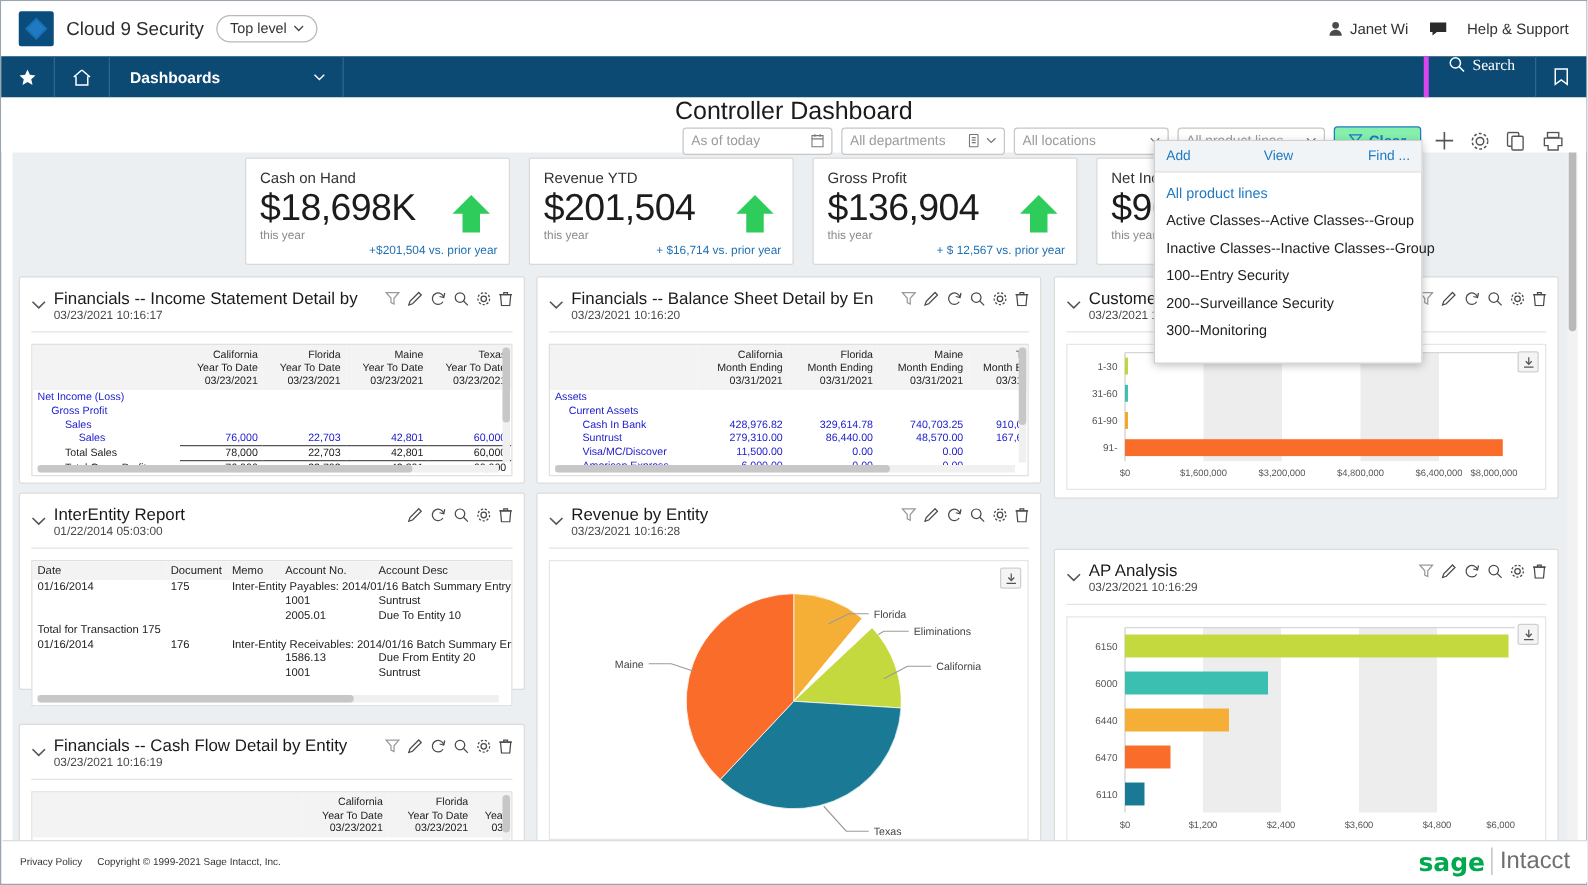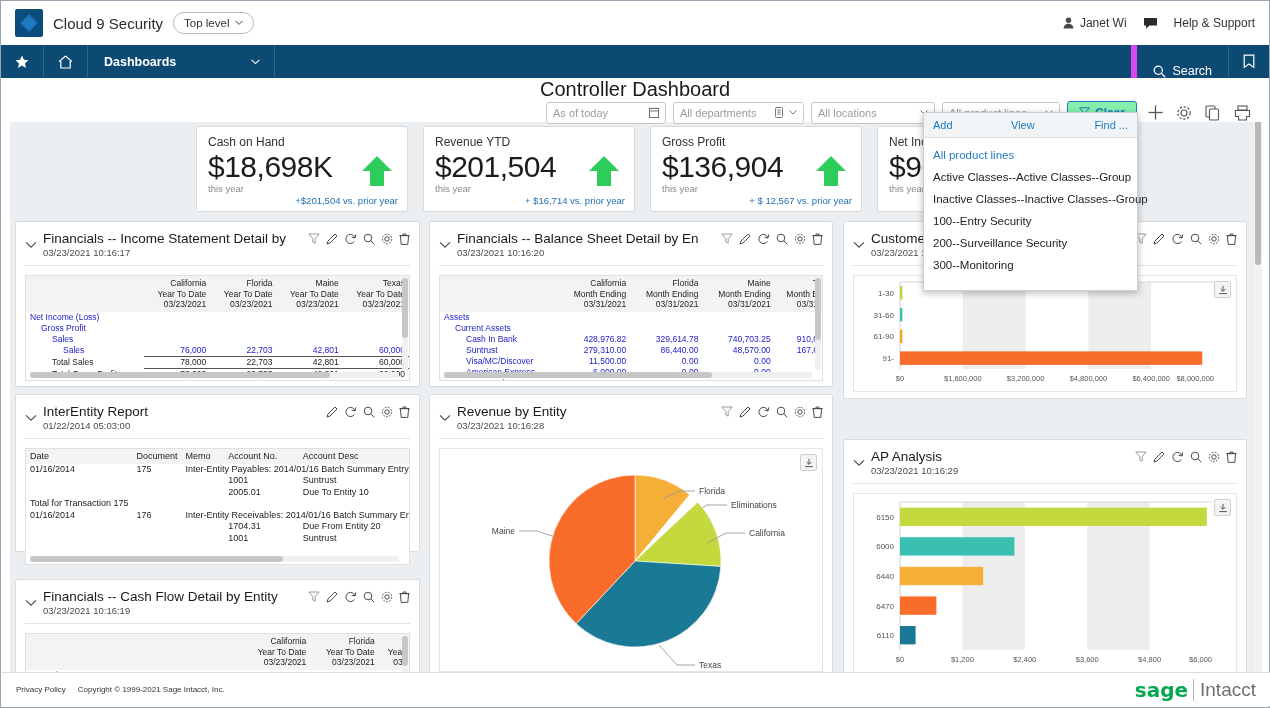--- a/index.html
+++ b/index.html
@@ -21,21 +21,21 @@
   }
   .brand-right { margin-left:auto; display:flex; align-items:center; gap:16px; font-size:12px; color:#333; }
   .brand-right .ico { display:inline-flex; align-items:center; }
   .user-chip { display:flex; align-items:center; gap:6px; cursor:pointer; }
 
   
   .navbar { height:33px; background:#0d4a73; display:flex; align-items:stretch; color:#fff; }
   .nav-cell { display:flex; align-items:center; justify-content:center; padding:0 14px; border-right:1px solid #2b6791; cursor:pointer; }
   .nav-cell.dash { width:187px; justify-content:space-between; font-size:12.5px; font-weight:bold; padding:0 14px 0 16px; }
   .nav-spacer { flex:1; }
-  .nav-search { display:flex; align-items:flex-end; gap:6px; padding:0 16px; font-size:12.5px; border-left:6px solid #d946ef; cursor:pointer;}
+  .nav-search { display:flex; align-items:flex-start; gap:6px; padding:0 16px; font-size:12.5px; border-left:4px solid #d946ef; cursor:pointer;font-family:Liberation Serif, serif;}
   .nav-book { display:flex; align-items:center; padding:0 14px; border-left:1px solid #2b6791; cursor:pointer;}
 
   
   .pagehead { height:44px; background:#fff; display:flex; align-items:center; padding:0 16px; position:relative; z-index:40;flex-direction:column;}
   .page-title { font-size:20px; color:#1a1a1a; font-weight:normal; }
   .filters { margin-left:auto; display:flex; align-items:center; gap:7px; }
   .fld { height:22px; border:1px solid #c6c6c6; border-radius:3px; background:#fff; display:flex; align-items:center; padding:0 6px; font-size:11px; color:#9b9b9b; cursor:pointer;}
   .fld .txt { white-space:nowrap; overflow:hidden; }
   .fld .sp { flex:1; min-width:6px; }
   .fld-date { width:120px; }
@@ -101,21 +101,21 @@
   .menu-head .m2 { flex:1; }
   .menu-head .m3 { margin-left:auto; }
   .menu-body { padding:6px 0 14px 0; }
   .menu-item { padding:5px 9px; font-size:11.5px; color:#222; white-space:nowrap; cursor:pointer; }
   .menu-item.sel { color:#1f7ac2; }
 
   
   .footer { position:absolute; left:1px; bottom:1px; width:1268px; height:34px; background:#fff; border-top:1px solid #dcdcdc; display:flex; align-items:center; padding:0 14px; }
   .footer .f-link { font-size:8px; color:#333; margin-right:12px; cursor:pointer; }
   .footer .f-copy { font-size:8px; color:#333; }
-  .sagemark { margin-left:auto; display:flex; align-items:center; gap:5px; }
+  .sagemark { margin-left:auto; display:flex; align-items:flex-start; gap:5px; }
   .sagemark .s1 { color:#00a94f; font-size:20px; font-weight:bold; font-family:"DejaVu Sans", sans-serif; }
   .sagemark .s2 { color:#6f6f6f; font-size:19px; border-left:1px solid #b5b5b5; padding-left:6px; }
 </style>
 </head>
 <body>
 
 <div class="app">
 
   <div class="brandbar">
     <div class="logo-box">
@@ -668,21 +668,21 @@
               </tr>
               <tr>
                 <td>01/16/2014</td>
                 <td>176</td>
                 <td colspan="3">Inter-Entity Receivables: 2014/01/16 Batch Summary Entry</td>
               </tr>
               <tr>
                 <td></td>
                 <td></td>
                 <td></td>
-                <td>1704.31</td>
+                <td>1586.13</td>
                 <td>Due From Entity 20</td>
               </tr>
               <tr>
                 <td></td>
                 <td></td>
                 <td></td>
                 <td>1001</td>
                 <td>Suntrust</td>
               </tr>
             </tbody>

